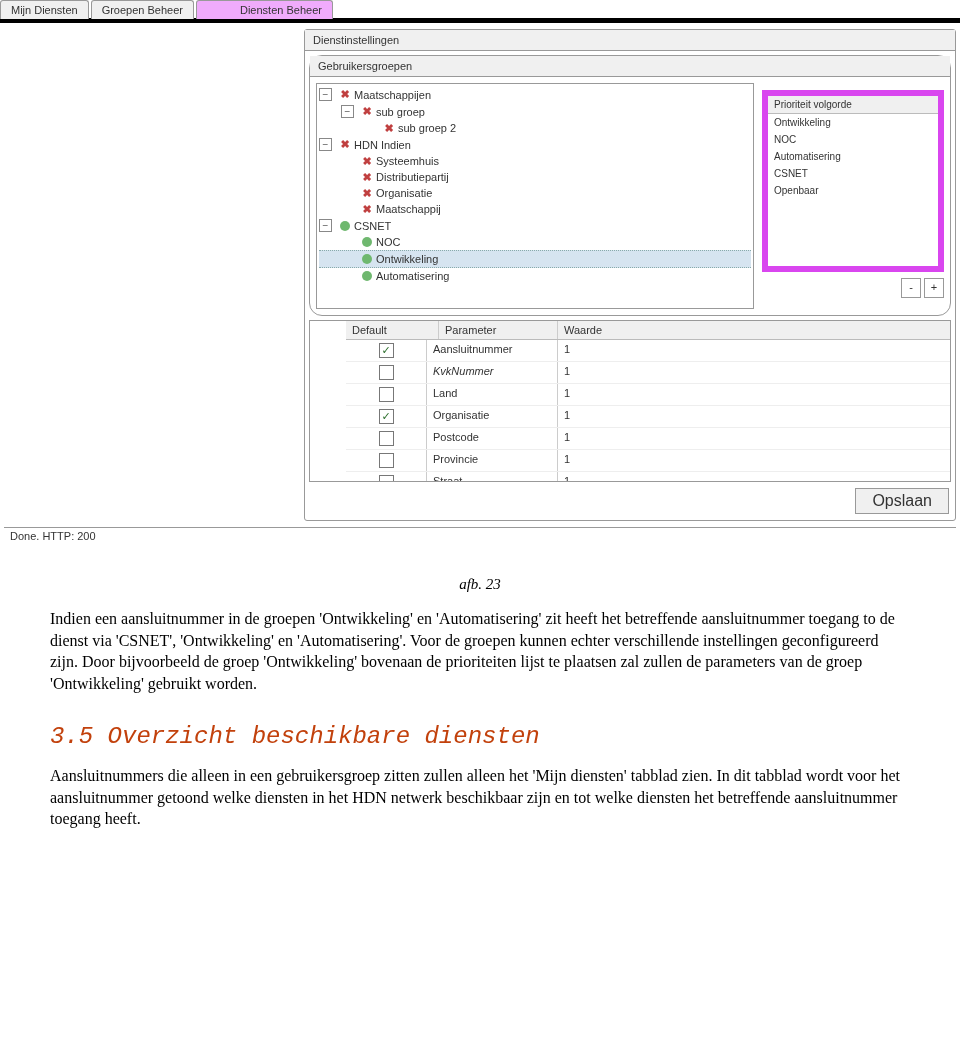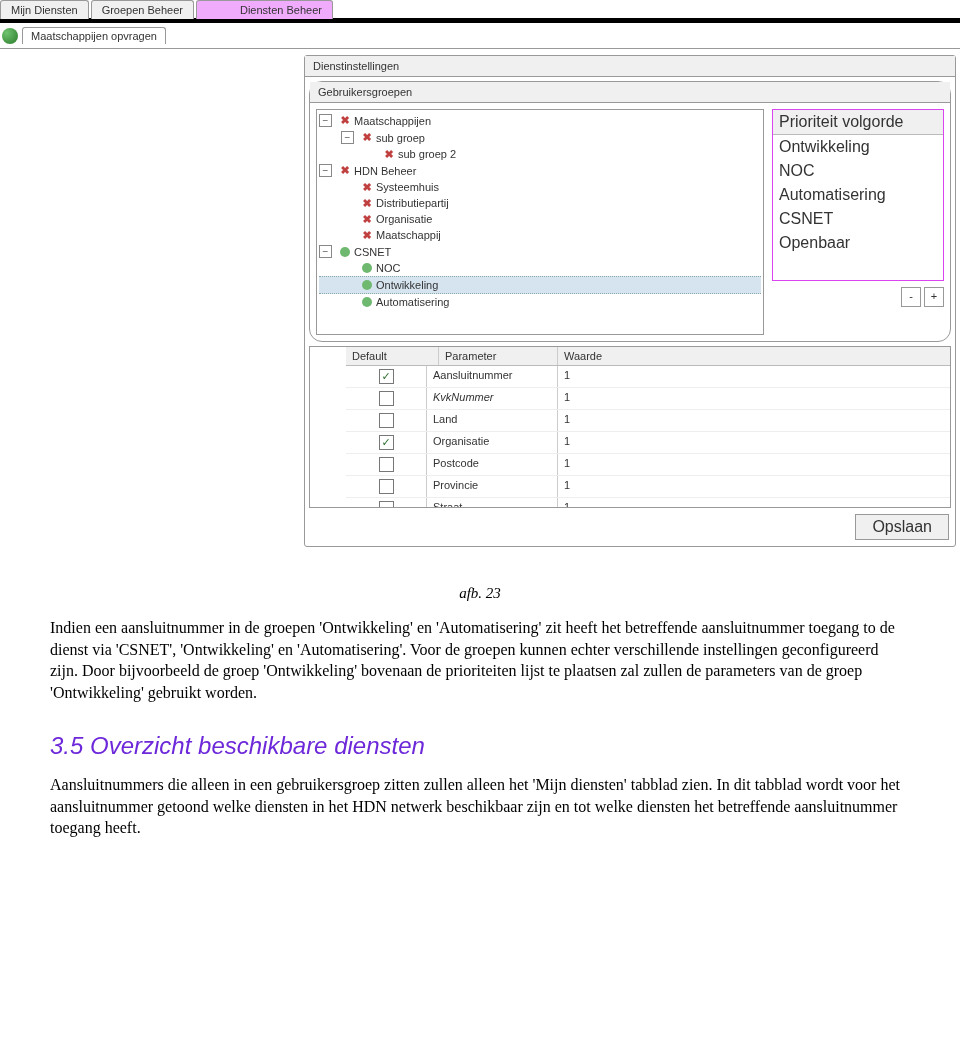--- a/index.html
+++ b/index.html
@@ -124,25 +124,26 @@
     border-radius:50%;
     background:#6fb86f;
     margin:0 4px;
   }
   .right-col {
     display: flex;
     flex-direction: column;
     align-items: flex-end;
   }
   .priority-box {
-    border: 1px solid #d946ef;
+    border: 6px solid #d946ef;
     width: 170px;
     height: 170px;
     overflow-y: scroll;
-    font-size: 16px;
+    font-size: 10px;
+    margin-top: 7px;
   }
   .priority-header {
     background: #f0f0f0;
     border-bottom: 1px solid #bbb;
     padding: 3px 6px;
   }
   .priority-row {
     padding: 3px 6px;
   }
   .mini-btns {
@@ -218,43 +219,39 @@
     line-height: 1.35;
   }
   .caption {
     text-align:center;
     font-style: italic;
     font-size: 15px;
     margin-bottom: 14px;
   }
   .doc p { margin: 10px 0; }
   .doc h2 {
-    font-family: Liberation Sans, sans-serif;
+    font-family: Liberation Mono, monospace;
     font-style: italic;
-    color: #6d28d9;
+    color: #c2410c;
     font-size: 24px;
     font-weight: normal;
     margin: 26px 0 12px 0;
   }
 </style>
 </head>
 <body>
 
 <div class="app">
 
   <div class="tabs">
     <div class="tab">Mijn Diensten</div>
     <div class="tab">Groepen Beheer</div>
     <div class="tab active">Diensten Beheer</div>
   </div>
 
-  <div class="subtab-bar">
-    <span class="globe"></span>
-    <span class="subtab">Maatschappijen opvragen</span>
-  </div>
 
   <div style="display:flex;">
     <div style="width:300px;"></div>
     <div style="flex:1;">
 
       <div class="panel">
         <div class="panel-title">Dienstinstellingen</div>
 
         <div class="panel" style="margin:4px;border-radius:13px;">
           <div class="panel-title">Gebruikersgroepen</div>
@@ -273,21 +270,21 @@
                   <span>sub groep</span>
                 </div>
                 <div class="tree-item indent3">
                   <span class="toggle-blank"></span>
                   <span class="x-icon">✖</span>
                   <span>sub groep 2</span>
                 </div>
                 <div class="tree-item indent1">
                   <span class="toggle">−</span>
                   <span class="x-icon">✖</span>
-                  <span>HDN Beheer</span>
+                  <span>HDN Indien</span>
                 </div>
                 <div class="tree-item indent2">
                   <span class="toggle-blank"></span>
                   <span class="x-icon">✖</span>
                   <span>Systeemhuis</span>
                 </div>
                 <div class="tree-item indent2">
                   <span class="toggle-blank"></span>
                   <span class="x-icon">✖</span>
                   <span>Distributiepartij</span>
@@ -401,20 +398,21 @@
         </div>
 
         <div class="save-row">
           <div class="save-btn">Opslaan</div>
         </div>
       </div>
 
     </div>
   </div>
 
+  <div class="status-bar">Done. HTTP: 200</div>
 
   <div class="doc">
     <div class="caption">afb. 23</div>
     <p>Indien een aansluitnummer in de groepen 'Ontwikkeling' en 'Automatisering' zit heeft het betreffende aansluitnummer toegang to de dienst via 'CSNET', 'Ontwikkeling' en 'Automatisering'. Voor de groepen kunnen echter verschillende instellingen geconfigureerd zijn. Door bijvoorbeeld de groep 'Ontwikkeling' bovenaan de prioriteiten lijst te plaatsen zal zullen de parameters van de groep 'Ontwikkeling' gebruikt worden.</p>
     <h2>3.5 Overzicht beschikbare diensten</h2>
     <p>Aansluitnummers die alleen in een gebruikersgroep zitten zullen alleen het 'Mijn diensten' tabblad zien. In dit tabblad wordt voor het aansluitnummer getoond welke diensten in het HDN netwerk beschikbaar zijn en tot welke diensten het betreffende aansluitnummer toegang heeft.</p>
   </div>
 
 </div>
 

